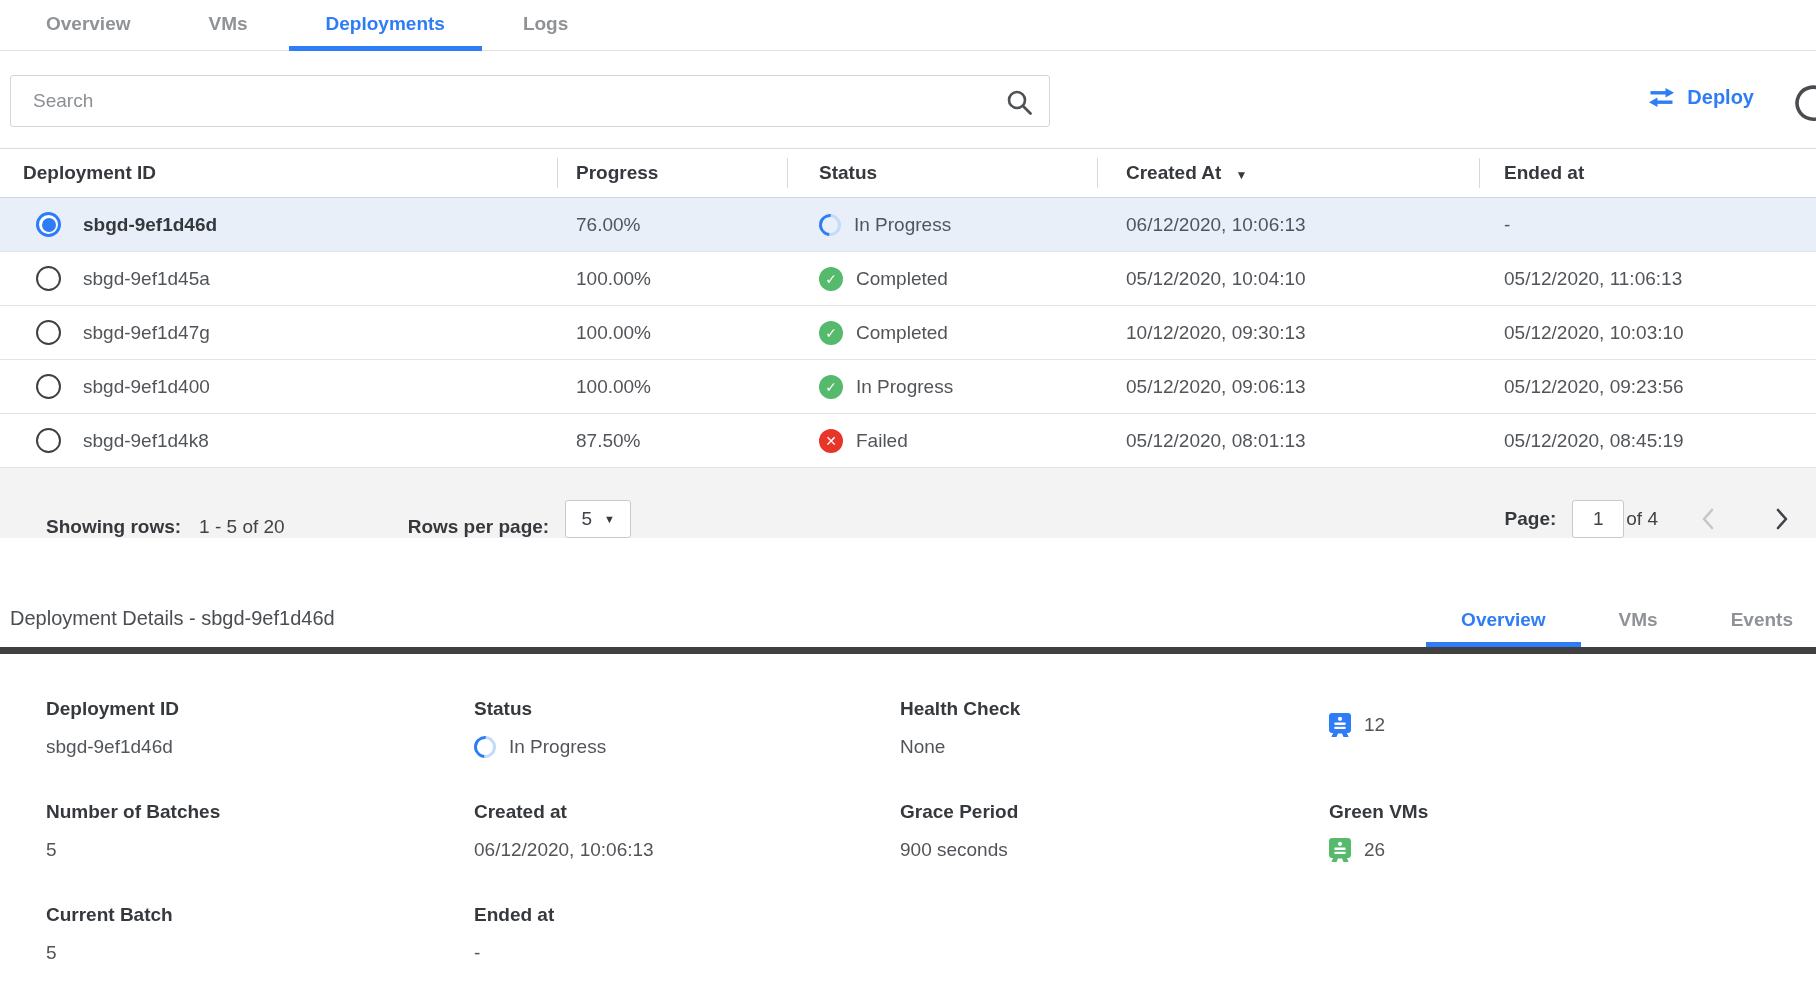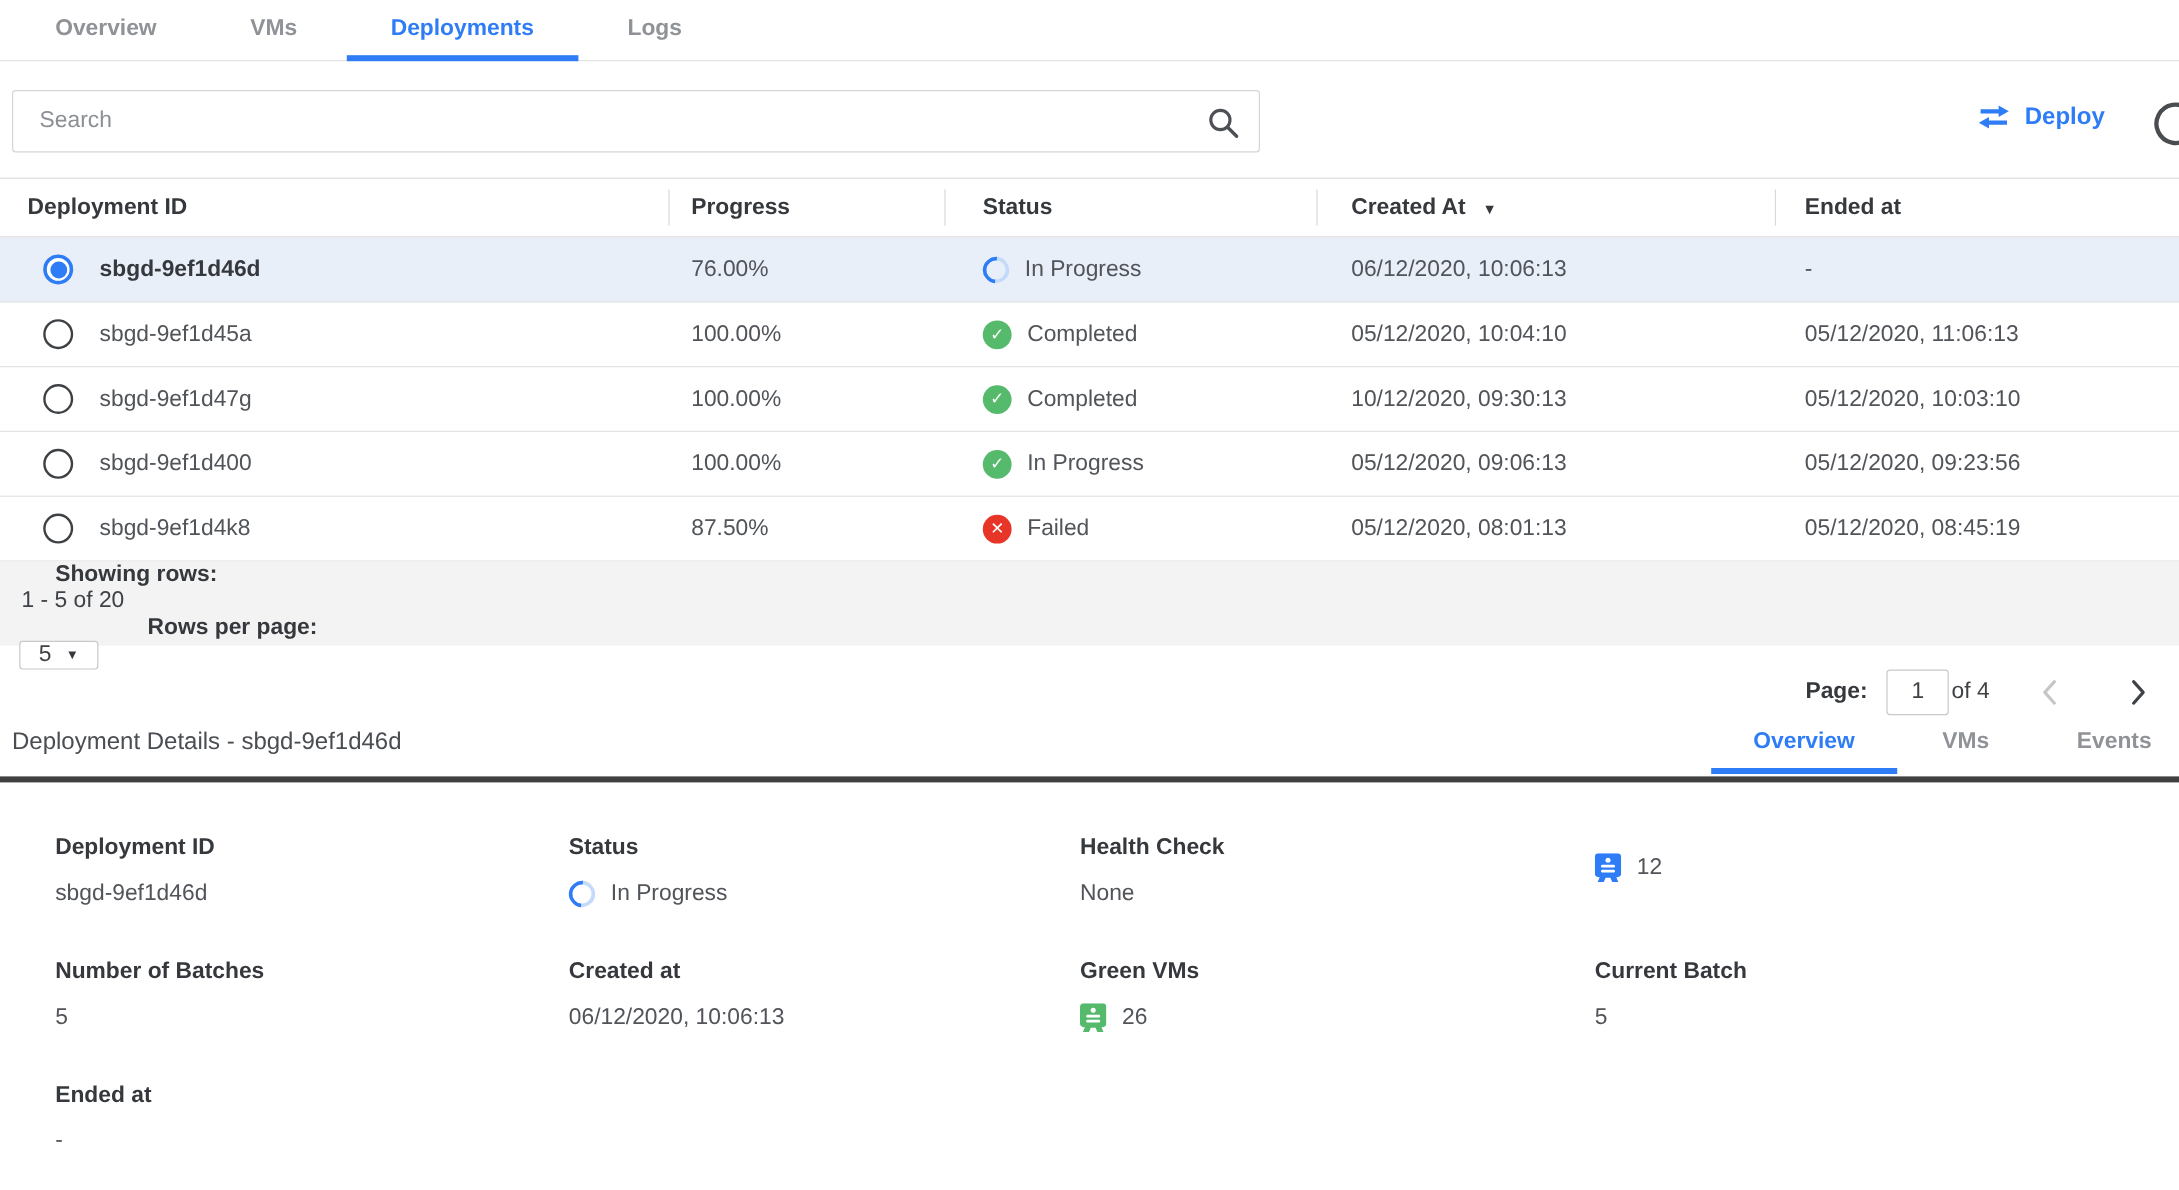--- a/index.html
+++ b/index.html
@@ -46,35 +46,35 @@
   .radio{width:25px;height:25px;border:2.5px solid #3e4144;border-radius:50%;margin-left:36px;margin-right:22px;flex-shrink:0;background:#fff;}
   .radio.on{border:3px solid var(--blue);position:relative;}
   .radio.on::after{content:'';position:absolute;inset:2.5px;background:var(--blue);border-radius:50%;}
   .row.selected .rid{font-weight:bold;color:var(--hdr);}
   .strow{display:flex;align-items:center;gap:13px;}
   .spinner{width:22px;height:22px;border-radius:50%;border:3px solid #c3dafb;border-left-color:var(--blue);border-top-color:var(--blue);transform:rotate(-40deg);flex-shrink:0;display:inline-block;}
   .stc{width:24px;height:24px;border-radius:50%;color:#fff;font-size:14px;font-weight:bold;display:inline-flex;align-items:center;justify-content:center;flex-shrink:0;}
   .stc.ok{background:var(--green);}
   .stc.bad{background:var(--red);}
   
-  .tfoot{height:70px;background:var(--footbg);display:flex;align-items:flex-start;font-size:19px;color:var(--txt);flex-direction:column;}
+  .tfoot{height:70px;background:var(--footbg);display:flex;align-items:flex-end;font-size:19px;color:var(--txt);}
   .fb{font-weight:bold;color:var(--hdr);}
   .tfoot .fb:first-child{margin-left:46px;}
   .fv{margin-left:18px;}
   .fb.rpp{margin-left:123px;}
   .selbox{margin-left:16px;width:66px;height:38px;background:#fff;border:1px solid #c9c9c9;border-radius:3px;display:inline-flex;align-items:center;justify-content:center;gap:12px;cursor:pointer;}
   .caret{font-size:11px;color:var(--hdr);}
   .fright{margin-left:auto;display:flex;align-items:center;margin-right:26px;}
   .pageinput{margin-left:16px;width:52px;height:38px;background:#fff;border:1px solid #c9c9c9;border-radius:3px;text-align:center;font-size:19px;color:var(--txt);font-family:inherit;outline:none;}
   .fright .fv{margin-left:2px;}
   .chev{display:inline-flex;align-items:center;cursor:pointer;}
   .chev.prev{margin-left:42px;}
   .chev.next{margin-left:58px;}
   
-  .dhead{margin-top:69px;display:flex;align-items:flex-start;border-bottom:5px solid #404040;}
+  .dhead{margin-top:69px;display:flex;align-items:center;border-bottom:7px solid #404040;}
   .dtitle{font-size:20px;color:#4a4d52;margin-left:10px;padding-bottom:17px;}
   .dtabs{margin-left:auto;display:flex;align-items:flex-end;}
   .dtab{font-size:19px;font-weight:bold;color:var(--gray-tab);padding-bottom:15px;margin-right:73px;cursor:pointer;white-space:nowrap;}
   .dtab.active{color:var(--blue);padding:0 35px 11px;margin-left:-35px;margin-right:38px;border-bottom:5px solid var(--blue);margin-bottom:-1px;}
   .dtab:last-child{margin-right:23px;}
   .dgrid{margin-top:44px;padding-left:46px;display:grid;grid-template-columns:428px 426px 429px auto;row-gap:41px;}
   .dlabel{font-size:19px;font-weight:bold;color:var(--hdr);}
   .dvalue{margin-top:14px;font-size:19px;color:var(--txt2);display:flex;align-items:center;gap:13px;min-height:26px;}
   .vmic{display:inline-flex;align-items:center;flex-shrink:0;}
   svg{display:block;}
@@ -266,20 +266,26 @@
         <span>5</span>
       </div>
     </div>
     <div class="dcell">
       <div class="dlabel">Created at</div>
       <div class="dvalue">
         <span>06/12/2020, 10:06:13</span>
       </div>
     </div>
     <div class="dcell">
+      <div class="dlabel">Grace Period</div>
+      <div class="dvalue">
+        <span>900 seconds</span>
+      </div>
+    </div>
+    <div class="dcell">
       <div class="dlabel">Green VMs</div>
       <div class="dvalue">
         <span class="vmic">
           <svg width="22" height="25" viewBox="0 0 22 25">
             <path d="M3 0h16c1.7 0 3 1.3 3 3v14c0 1.7-1.3 3-3 3h-1.1l1.7 4h-5.1l-1.5-3.5H9l-1.5 3.5H2.4l1.7-4H3c-1.7 0-3-1.3-3-3V3c0-1.7 1.3-3 3-3z" fill="#56ba6c"></path>
             <circle cx="11" cy="5.8" r="2.1" fill="#fff"></circle>
             <rect x="5.2" y="9.6" width="11.6" height="2.3" rx="1.1" fill="#fff"></rect>
             <rect x="5.2" y="13.8" width="11.6" height="2.3" rx="1.1" fill="#fff"></rect>
           </svg>
         </span>

